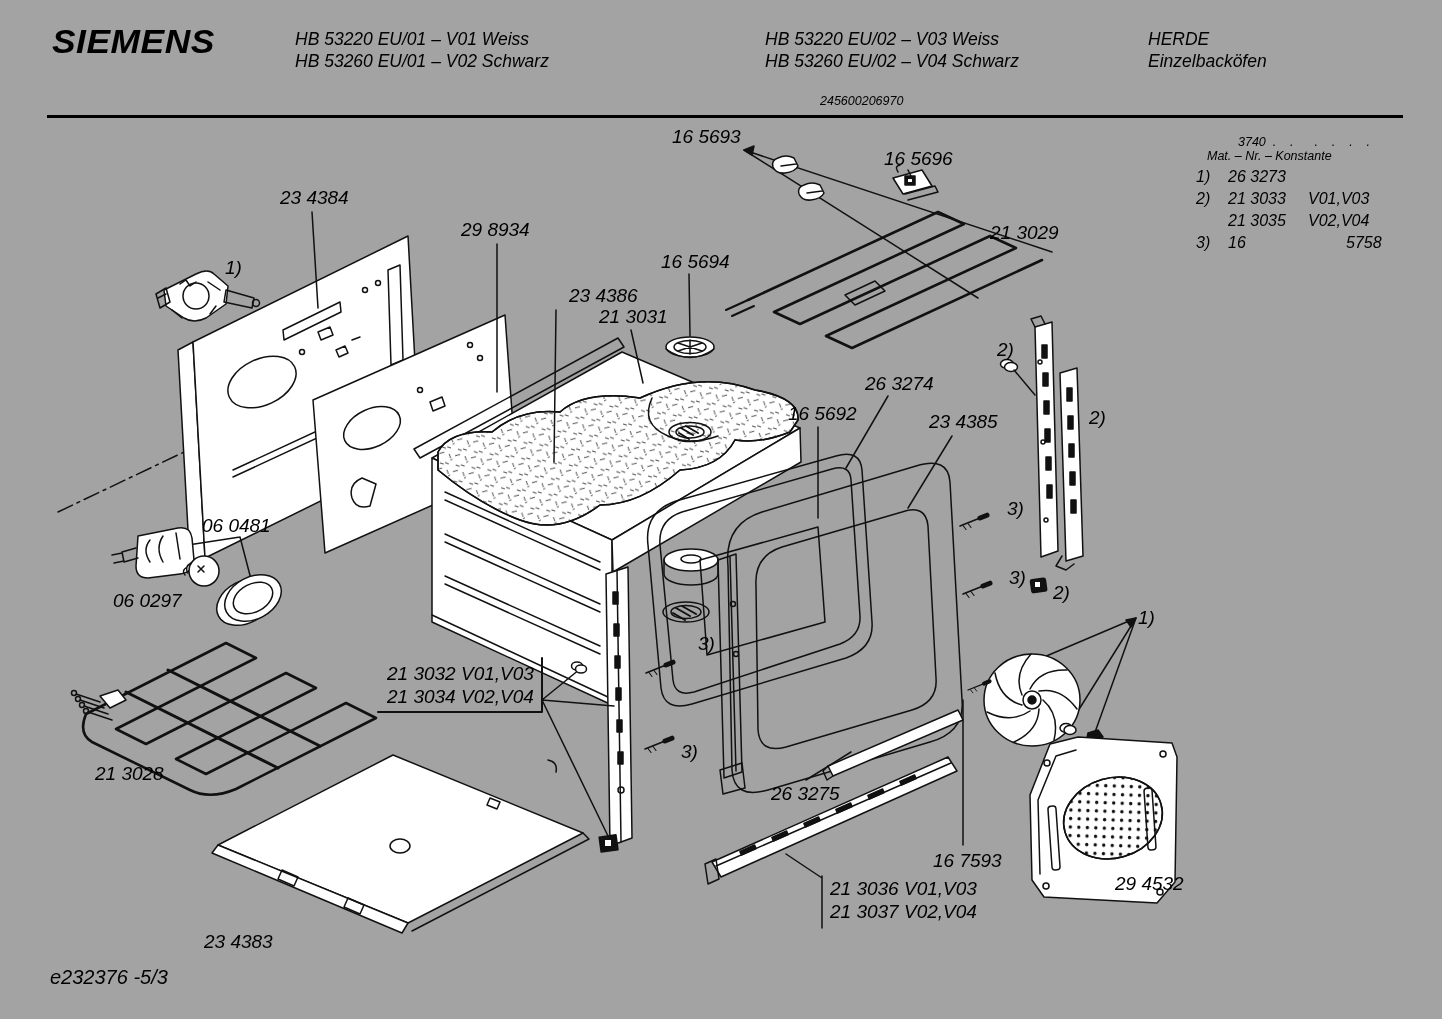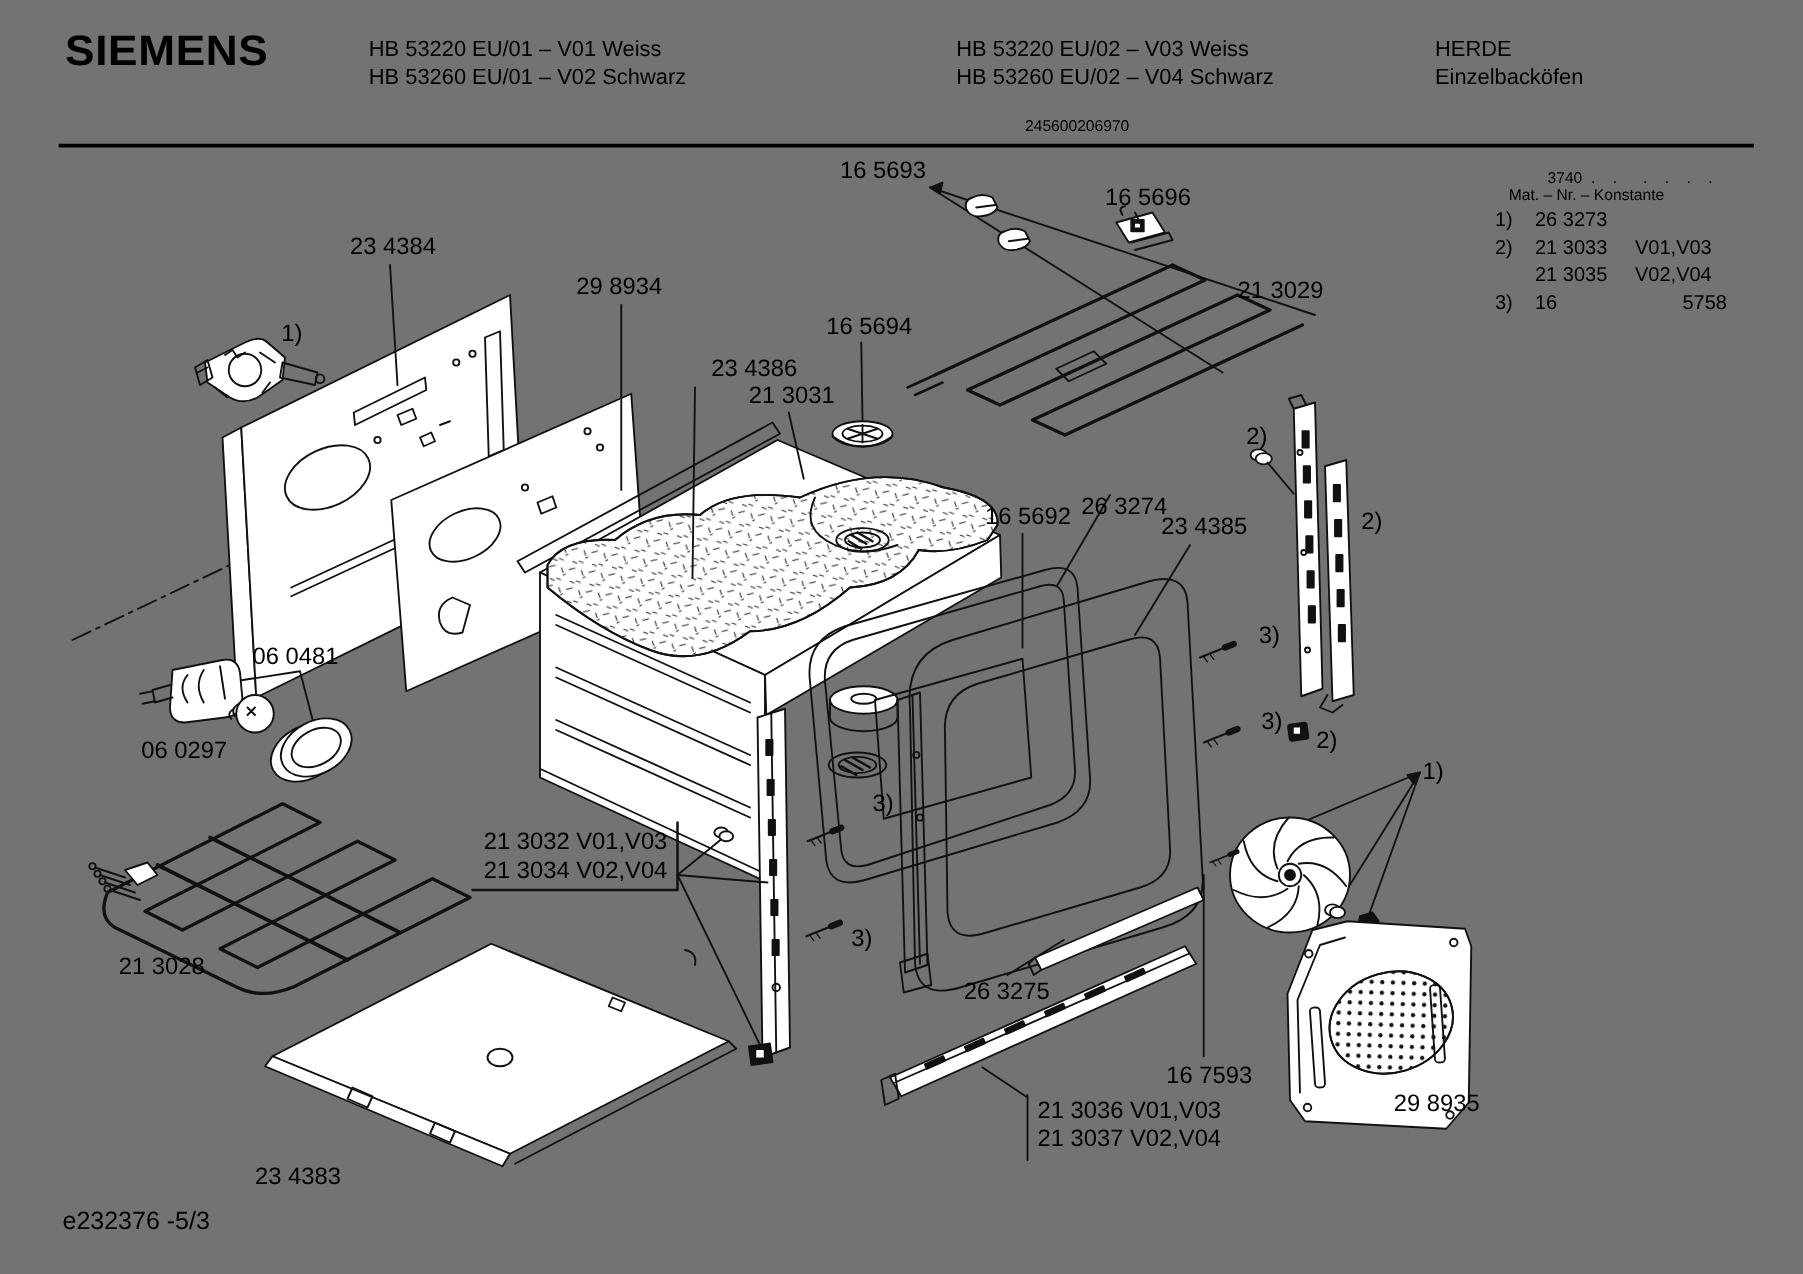--- a/index.html
+++ b/index.html
@@ -1,17 +1,17 @@
 <!DOCTYPE html>
 <html><head>
 <meta charset="utf-8">
 <style>
   html,body{margin:0;padding:0;background:#fff;}
-  .stage{position:relative;width:1442px;height:1019px;background:#737373;overflow:hidden;
-         font-family:"Liberation Sans",sans-serif;color:#000;}
+  .stage{position:relative;width:1442px;height:1019px;background:#a3a3a3;overflow:hidden;
+         font-family:"Liberation Sans",sans-serif;color:#000;font-style:italic;}
   .abs{position:absolute;white-space:pre;}
   .brand{font-size:34px;font-weight:700;letter-spacing:.5px;transform:scaleX(1.04);transform-origin:left top;}
   .model{font-size:17.5px;line-height:22px;}
   .docnum{font-size:12.5px;}
   .rule{position:absolute;left:47px;top:115px;width:1356px;height:3px;background:#000;}
   .leg-title{font-size:12.5px;}
   .leg-row{font-size:16px;}
   .plabel{position:absolute;font-size:19px;white-space:pre;}
   .footer{font-size:20px;}
   svg{position:absolute;left:0;top:0;}
@@ -303,21 +303,21 @@
   </svg>
 
   <div class="plabel" style="left:672px;top:126px;">16 5693</div>
   <div class="plabel" style="left:884px;top:148px;">16 5696</div>
   <div class="plabel" style="left:990px;top:222px;">21 3029</div>
   <div class="plabel" style="left:280px;top:187px;">23 4384</div>
   <div class="plabel" style="left:461px;top:219px;">29 8934</div>
   <div class="plabel" style="left:525px;top:285px;margin-left:44px;">23 4386</div>
   <div class="plabel" style="left:599px;top:306px;">21 3031</div>
   <div class="plabel" style="left:661px;top:251px;">16 5694</div>
-  <div class="plabel" style="left:865px;top:395px;">26 3274</div>
+  <div class="plabel" style="left:865px;top:373px;">26 3274</div>
   <div class="plabel" style="left:788px;top:403px;">16 5692</div>
   <div class="plabel" style="left:929px;top:411px;">23 4385</div>
   <div class="plabel" style="left:997px;top:339px;">2)</div>
   <div class="plabel" style="left:1089px;top:407px;">2)</div>
   <div class="plabel" style="left:225px;top:257px;">1)</div>
   <div class="plabel" style="left:202px;top:515px;">06 0481</div>
   <div class="plabel" style="left:113px;top:590px;">06 0297</div>
   <div class="plabel" style="left:95px;top:763px;">21 3028</div>
   <div class="plabel" style="left:387px;top:663px;">21 3032 V01,V03</div>
   <div class="plabel" style="left:387px;top:686px;">21 3034 V02,V04</div>
@@ -325,17 +325,17 @@
   <div class="plabel" style="left:681px;top:741px;">3)</div>
   <div class="plabel" style="left:1007px;top:498px;">3)</div>
   <div class="plabel" style="left:1009px;top:567px;">3)</div>
   <div class="plabel" style="left:1053px;top:582px;">2)</div>
   <div class="plabel" style="left:1138px;top:607px;">1)</div>
   <div class="plabel" style="left:771px;top:783px;">26 3275</div>
   <div class="plabel" style="left:933px;top:850px;">16 7593</div>
   <div class="plabel" style="left:830px;top:878px;">21 3036 V01,V03</div>
   <div class="plabel" style="left:830px;top:901px;">21 3037 V02,V04</div>
   <div class="plabel" style="left:204px;top:899px;margin-top:32px;">23 4383</div>
-  <div class="plabel" style="left:1115px;top:873px;">29 8935</div>
+  <div class="plabel" style="left:1115px;top:873px;">29 4532</div>
 
   <div class="abs footer" style="left:50px;top:966px;">e232376 -5/3</div>
 
 </div>
 
 </body></html>

